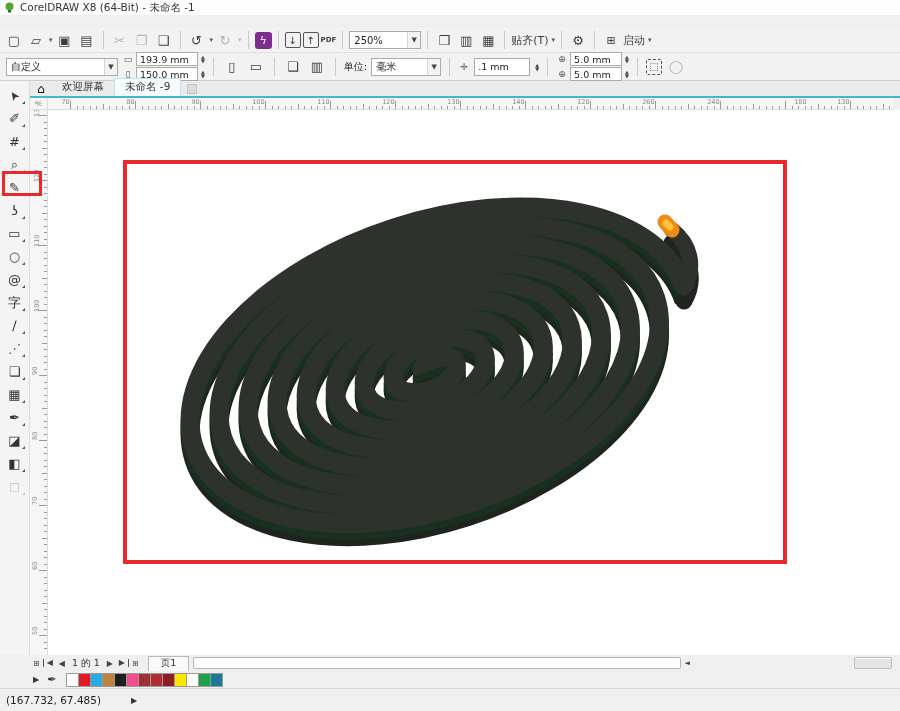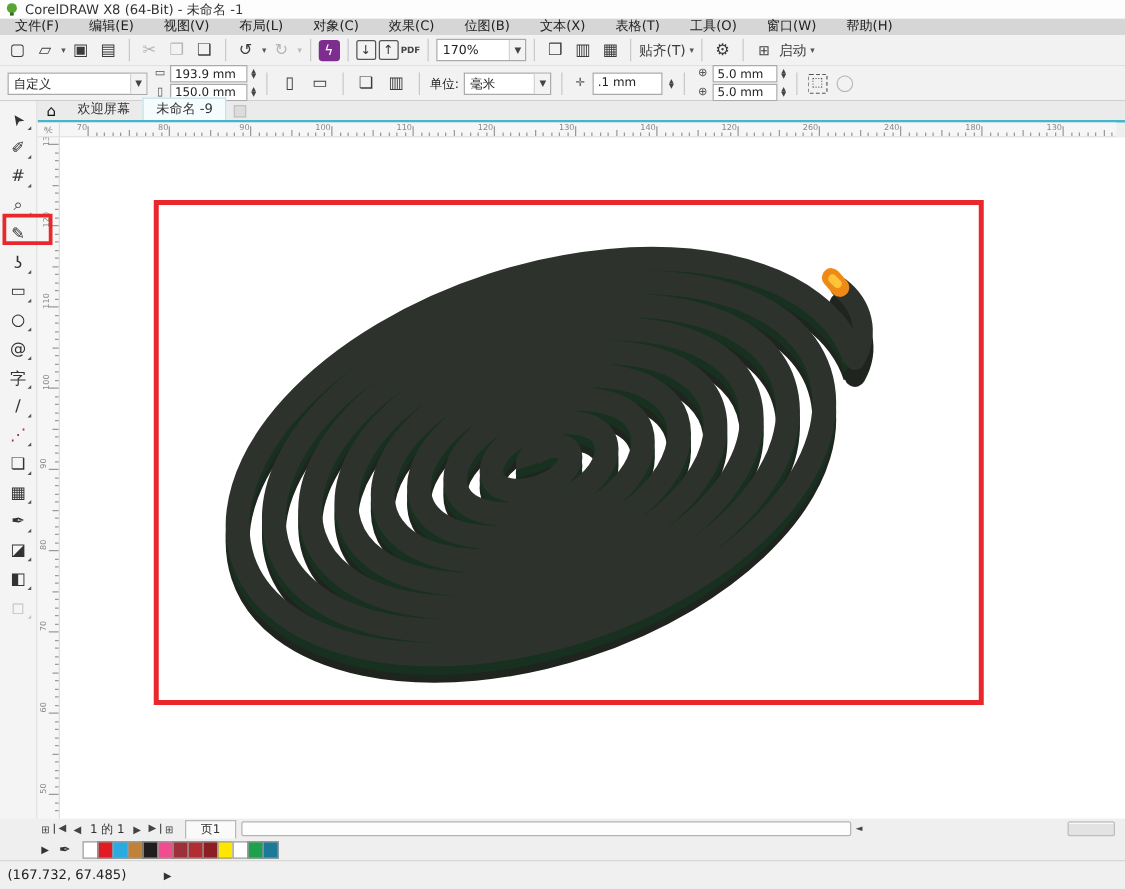--- a/index.html
+++ b/index.html
@@ -87,35 +87,20 @@
 <div class="app">
 
   <div class="titlebar">
     <svg width="11" height="11" viewBox="0 0 11 11">
         <circle cx="5.5" cy="4.5" r="4" fill="#56a631"></circle>
         <rect x="4" y="8" width="3" height="2.5" fill="#2f6e1d"></rect>
       </svg>
     <span>CorelDRAW X8 (64-Bit) - 未命名 -1</span>
   </div>
 
-  <div class="menubar">
-
-  <span class="mi">文件(F)</span>
-      <span class="mi">编辑(E)</span>
-      <span class="mi">视图(V)</span>
-      <span class="mi">布局(L)</span>
-      <span class="mi">对象(C)</span>
-      <span class="mi">效果(C)</span>
-      <span class="mi">位图(B)</span>
-      <span class="mi">文本(X)</span>
-      <span class="mi">表格(T)</span>
-      <span class="mi">工具(O)</span>
-      <span class="mi">窗口(W)</span>
-      <span class="mi">帮助(H)</span>
-    </div>
 
   <div class="stdbar">
     <span class="tbtn">▢</span>
     <span class="tbtn">▱</span>
     <span class="caret">▾</span>
     <span class="tbtn">▣</span>
     <span class="tbtn">▤</span>
     <span class="sep"></span>
     <span class="tbtn dis">✂</span>
     <span class="tbtn dis">❐</span>
@@ -126,21 +111,21 @@
     <span class="tbtn dis">↻</span>
     <span class="caret dis">▾</span>
     <span class="sep"></span>
     <span class="purple-tile">ϟ</span>
     <span class="sep"></span>
     <span class="boxicon">↓</span>
     <span class="boxicon">↑</span>
     <span class="pdficon">PDF</span>
     <span class="sep"></span>
     <span class="combo" style="width:72px">
-        <span>170%</span>
+        <span>250%</span>
         <span class="arrow">▼</span>
       </span>
     <span class="sep"></span>
     <span class="tbtn">❒</span>
     <span class="tbtn">▥</span>
     <span class="tbtn">▦</span>
     <span class="sep"></span>
     <span class="tbtn small">贴齐(T)</span>
     <span class="caret">▾</span>
     <span class="sep"></span>
@@ -383,21 +368,21 @@
       <i class="rtick maj" style="left: 672px;"></i>
       <i class="rtick" style="left: 678.5px;"></i>
       <i class="rtick" style="left: 685px;"></i>
       <i class="rtick" style="left: 691.5px;"></i>
       <i class="rtick" style="left: 698px;"></i>
       <i class="rtick mid" style="left: 704.5px;"></i>
       <i class="rtick" style="left: 711px;"></i>
       <i class="rtick" style="left: 717.5px;"></i>
       <i class="rtick" style="left: 724px;"></i>
       <i class="rtick" style="left: 730.5px;"></i>
-      <span class="rlab" style="left: 737px;">180</span>
+      <span class="rlab" style="left: 759px;">180</span>
       <i class="rtick maj" style="left: 737px;"></i>
       <i class="rtick" style="left: 743.5px;"></i>
       <i class="rtick" style="left: 750px;"></i>
       <i class="rtick" style="left: 756.5px;"></i>
       <i class="rtick" style="left: 763px;"></i>
       <i class="rtick mid" style="left: 769.5px;"></i>
       <i class="rtick" style="left: 776px;"></i>
       <i class="rtick" style="left: 782.5px;"></i>
       <i class="rtick" style="left: 789px;"></i>
       <i class="rtick" style="left: 795.5px;"></i>

